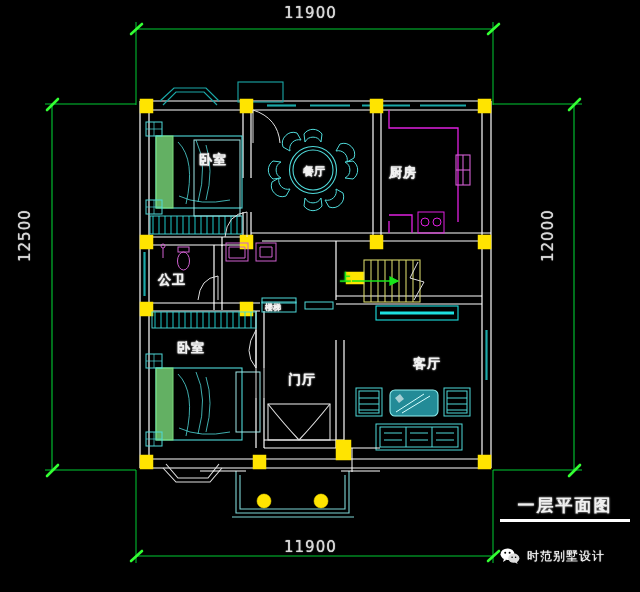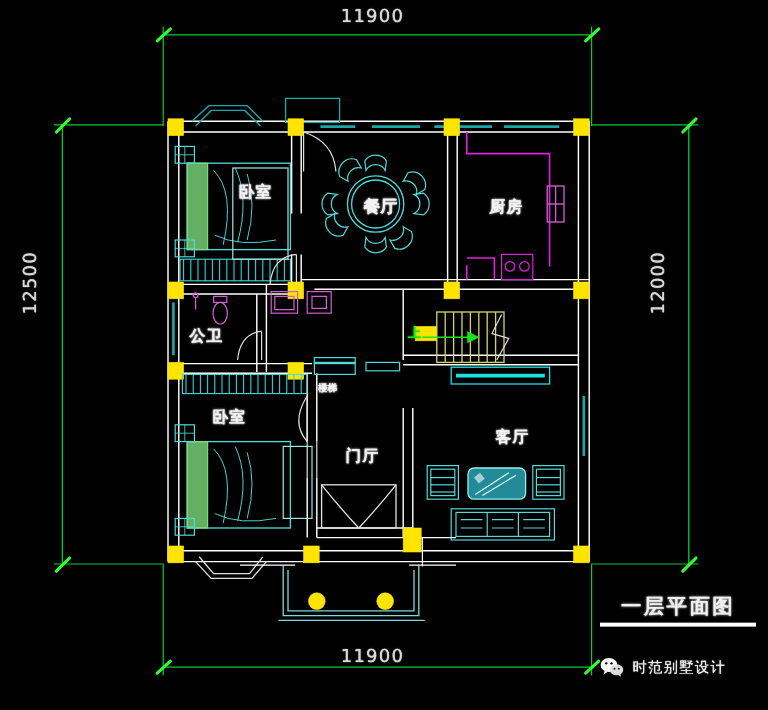--- a/index.html
+++ b/index.html
@@ -33,22 +33,22 @@
 
   .roomlabel {
     position: absolute;
     color: #f2f2f2;
     font-size: 13px;
     font-weight: bold;
     white-space: nowrap;
     letter-spacing: 1px;
     text-shadow: 0 0 2px #ffffff, 0 0 1px #cfcfcf;
   }
-  .roomlabel.sm { font-size: 14px; letter-spacing: 0px; }
-  .roomlabel.xs { font-size: 8px; letter-spacing: 0px; margin-top: 16px; }
+  .roomlabel.sm { font-size: 11px; letter-spacing: 0px; }
+  .roomlabel.xs { font-size: 8px; letter-spacing: 0px; }
 
   .up-label {
     position: absolute;
     color: #19e619;
     font-size: 11px;
     font-weight: bold;
     white-space: nowrap;
     text-shadow: 0 0 2px #19e619;
   }
 
@@ -463,21 +463,21 @@
 
   </svg>
 
   <div class="dimtext dim-top">11900</div>
   <div class="dimtext dim-bottom">11900</div>
   <div class="dimtext dim-left">12500</div>
   <div class="dimtext dim-right">12000</div>
 
   <div class="roomlabel" style="left:199px; top:151px;">卧室</div>
   <div class="roomlabel sm" style="left:303px; top:164px;">餐厅</div>
-  <div class="roomlabel" style="left:408px; top:164px;">厨房</div>
+  <div class="roomlabel" style="left:389px; top:164px;">厨房</div>
   <div class="roomlabel" style="left:158px; top:271px;">公卫</div>
   <div class="roomlabel xs" style="left:265px; top:302px;">楼梯</div>
   <div class="roomlabel" style="left:177px; top:339px;">卧室</div>
   <div class="roomlabel" style="left:276px; top:371px;margin-left:12px;">门厅</div>
   <div class="roomlabel" style="left:389px; top:355px;margin-left:24px;">客厅</div>
 
   <div class="up-label" style="left:340px; top:270px;">上</div>
 
   <div id="titleblock">
     <div id="plantitle">一层平面图</div>

